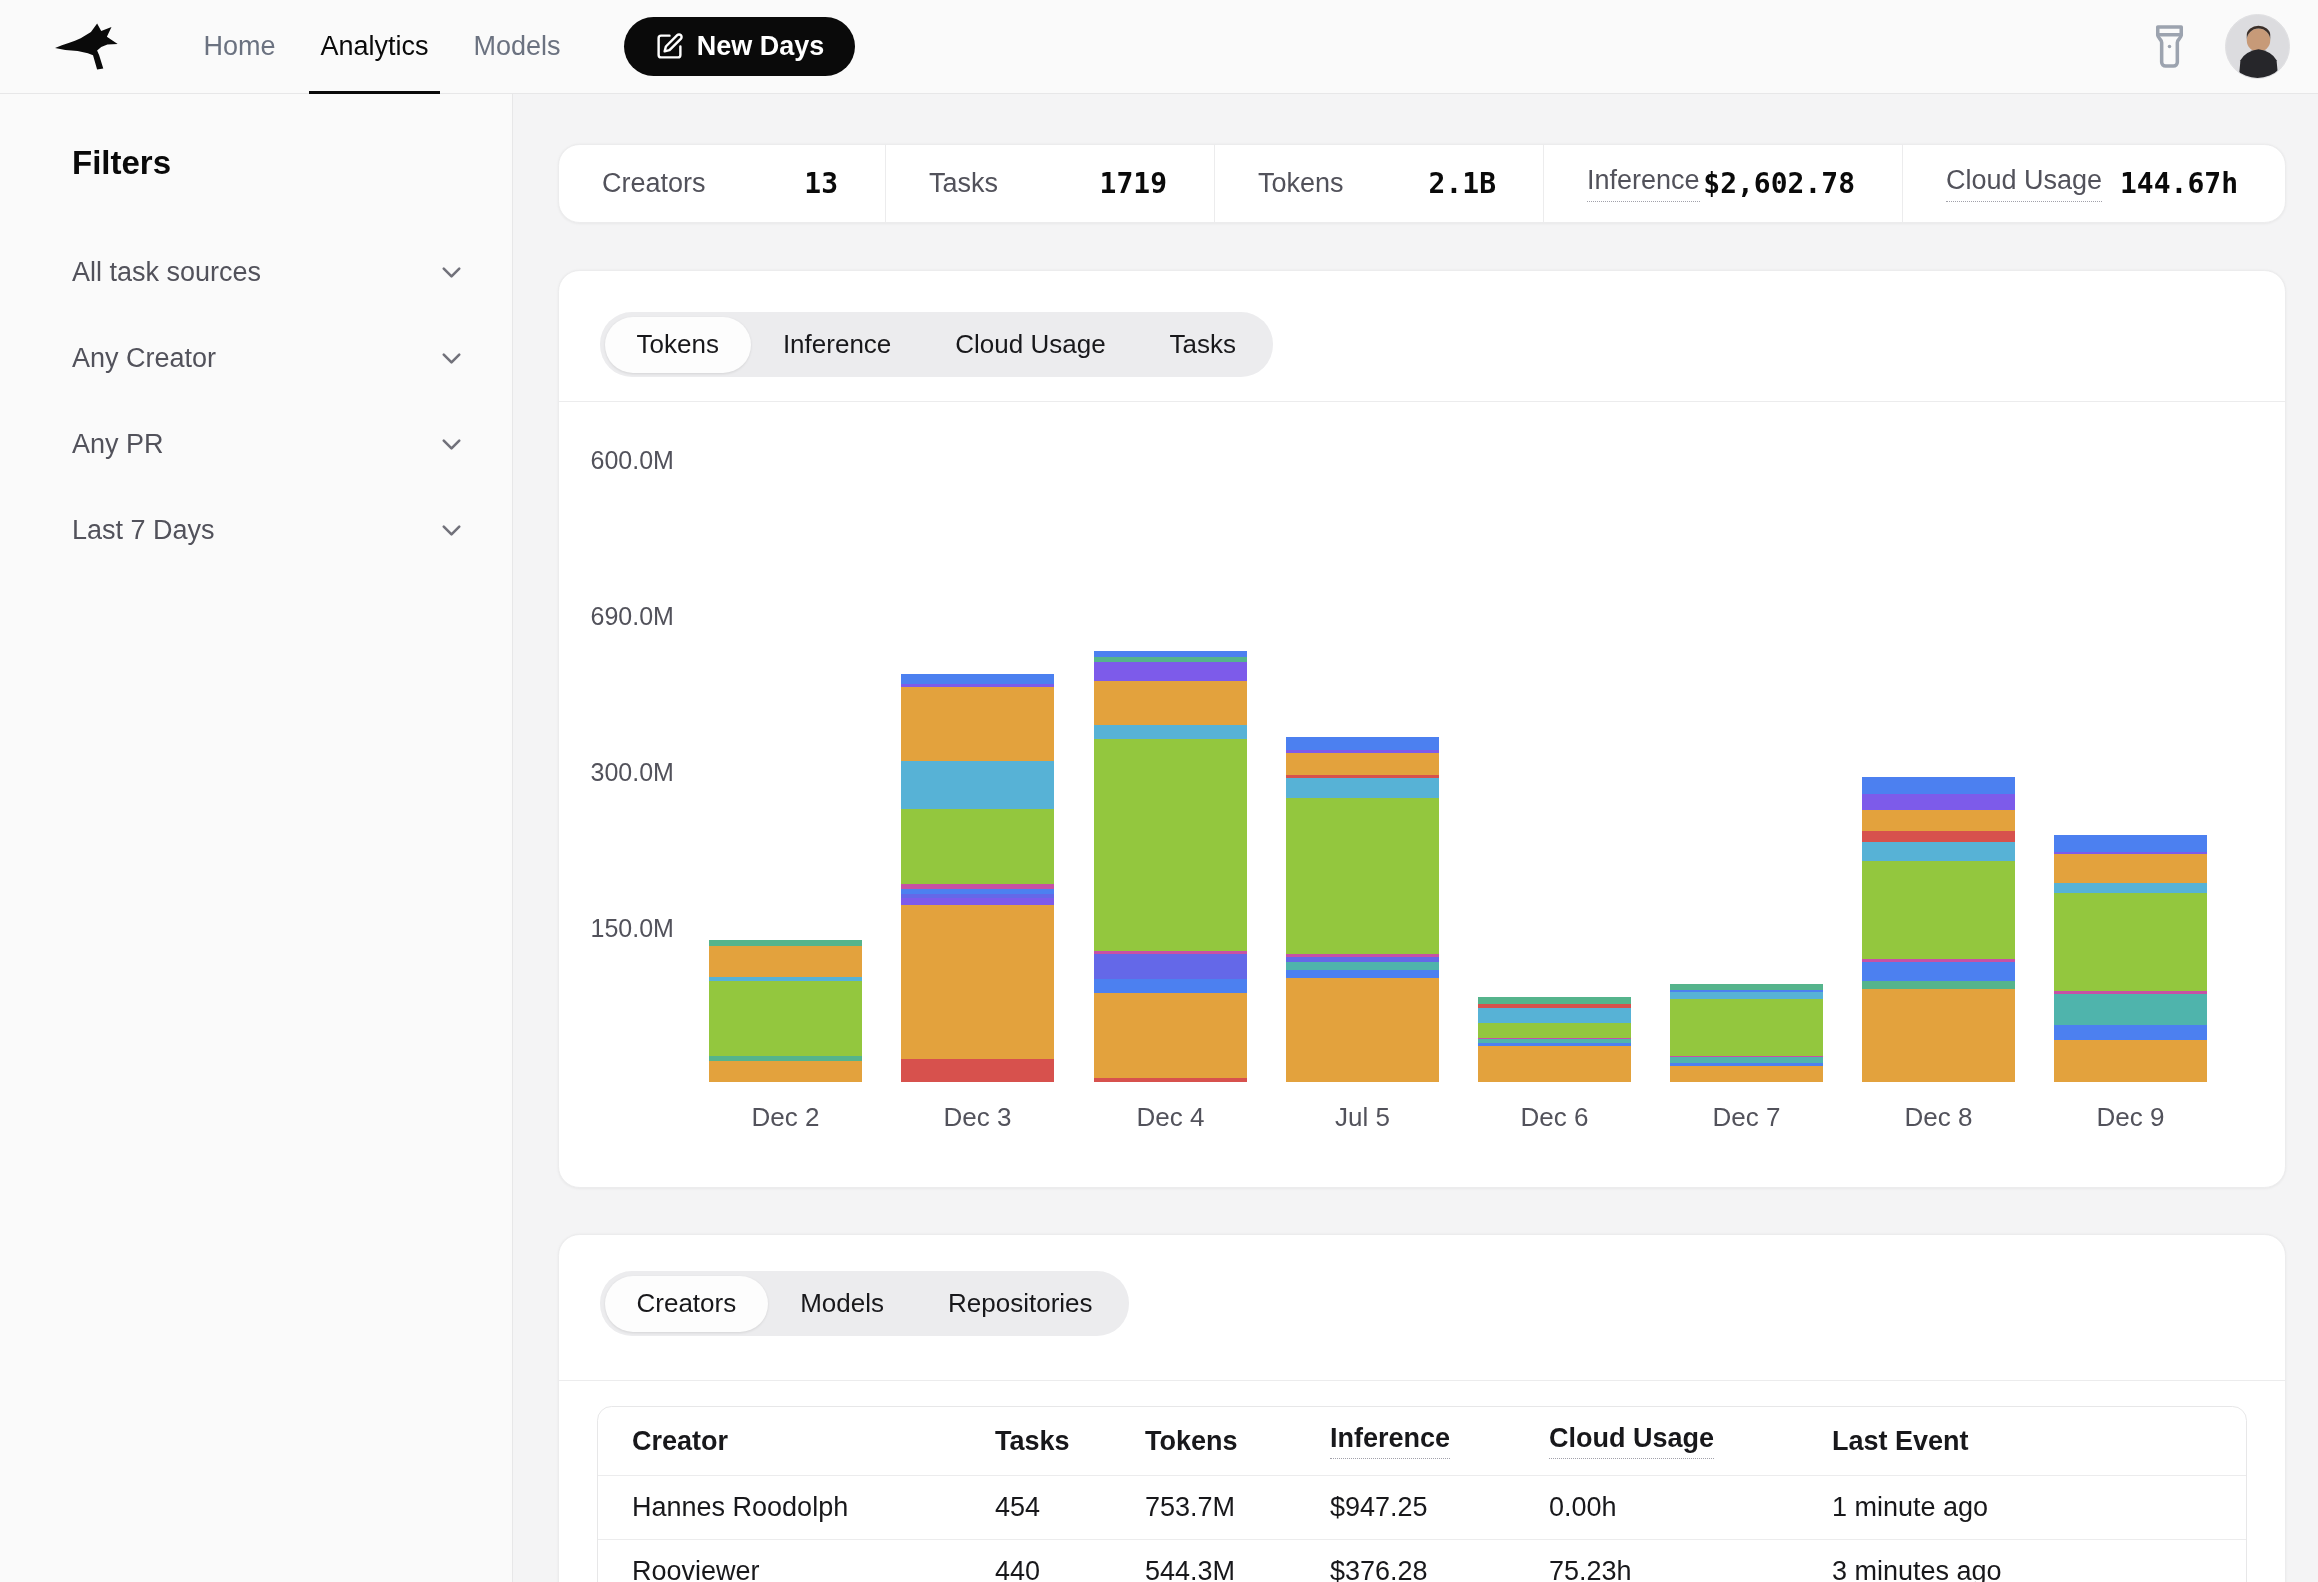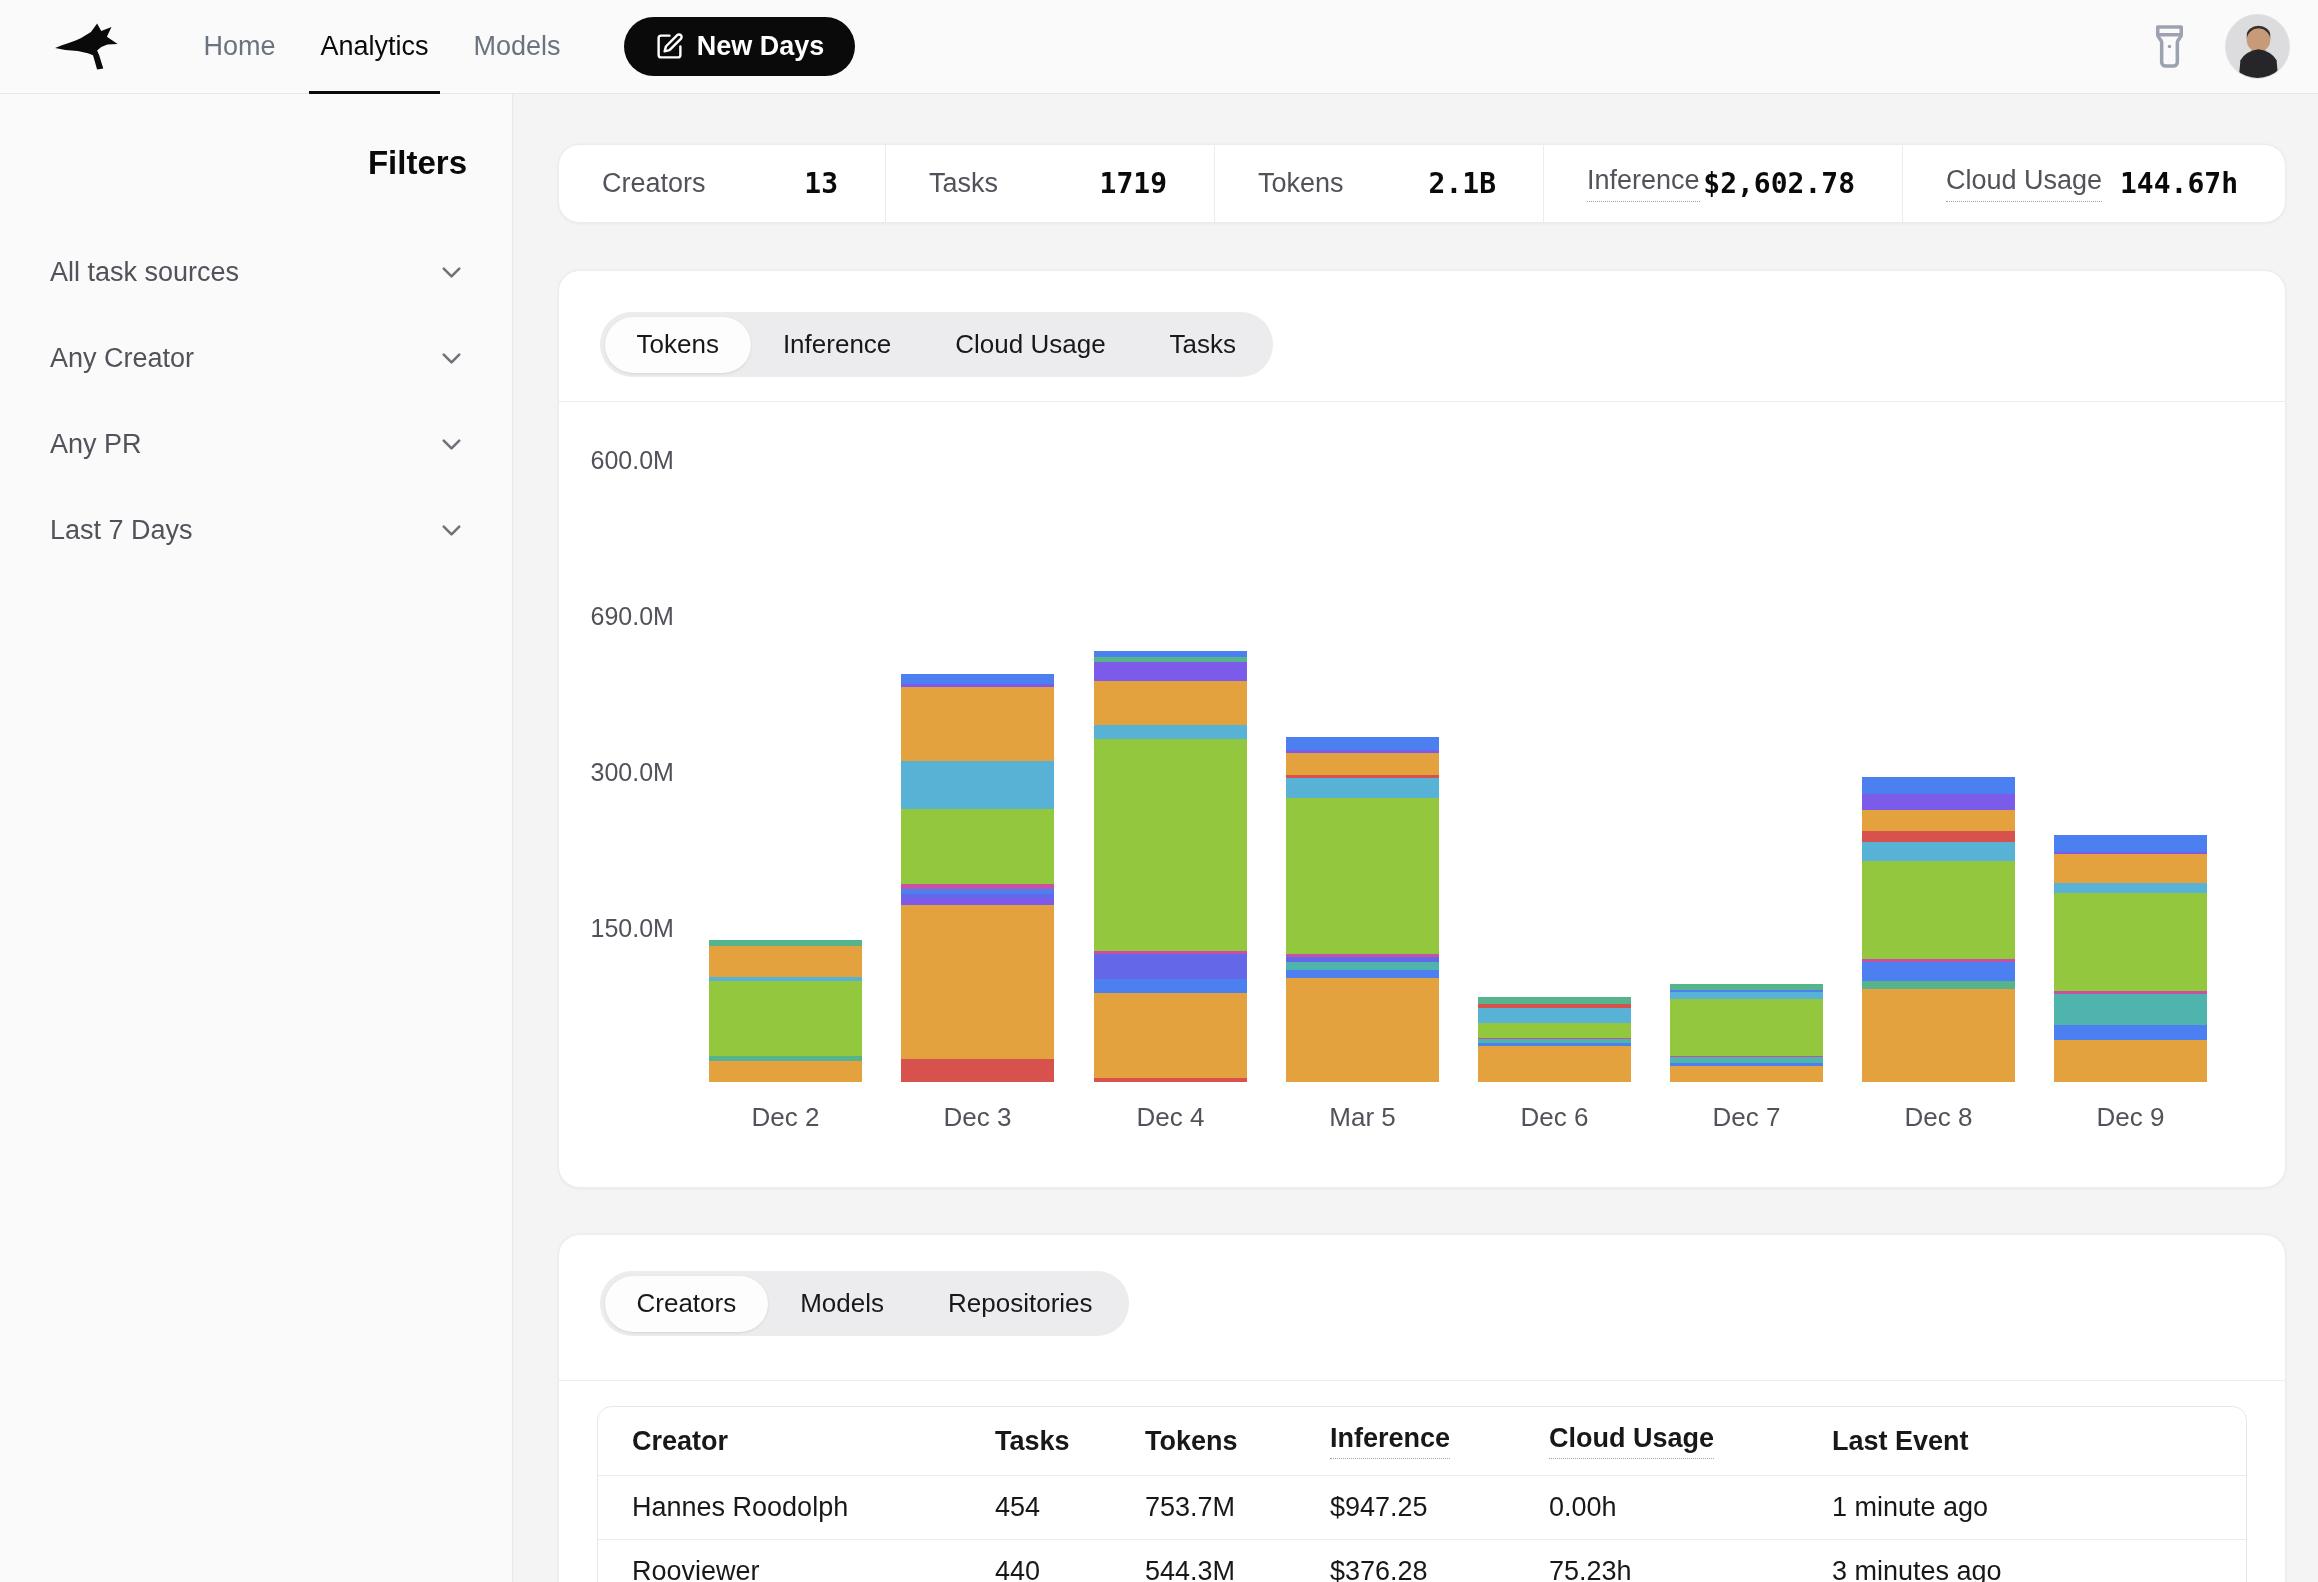--- a/index.html
+++ b/index.html
@@ -21,21 +21,21 @@
               color:#fff; border:none; display:flex; align-items:center; gap:12.6px;
               padding:0 31px; font-size:27px; font-weight:600;
               font-family:"Liberation Sans", sans-serif; cursor:pointer; }
   .nav-right { margin-left:auto; display:flex; align-items:center; gap:32px; }
   .flashlight { width:47px; height:47px; cursor:pointer; }
   .avatar { width:65px; height:65px; border-radius:50%; background:#e4e4e7;
             overflow:hidden; position:relative; cursor:pointer; border:0.9px solid #e0e0e2; }
 
   
   .sidebar { position:absolute; left:0; top:94px; width:513px; height:1489px;
-             background:#fafafa; border-right:0.9px solid #e7e7e8; padding:50px 45px 0 50px;text-align:right; }
+             background:#fafafa; border-right:0.9px solid #e7e7e8; padding:50px 45px 0 72px; }
   .sidebar h2 { font-size:33px; font-weight:700; color:#0a0a0a; margin-bottom:47px; }
   .filter-row { height:86px; display:flex; align-items:center; justify-content:space-between;
                 cursor:pointer; }
   .filter-row .flabel { font-size:27px; color:#52525b; }
   .chev { width:31px; height:31px; flex:0 0 auto; }
 
   
   .main { position:absolute; left:513px; top:94px; width:1806px; height:1489px; }
   .card { position:absolute; background:#fff; border:0.9px solid #ececed; border-radius:21.6px;
           box-shadow:0 0.9px 2.7px rgba(0,0,0,.05); }
@@ -236,21 +236,21 @@
           <div class="seg" style="height: 7.3px; background: rgb(79, 180, 172);"></div>
           <div class="seg" style="height: 5.2px; background: rgb(100, 104, 232);"></div>
           <div class="seg" style="height: 3.1px; background: rgb(199, 81, 165);"></div>
           <div class="seg" style="height: 156px; background: rgb(147, 199, 62);"></div>
           <div class="seg" style="height: 20px; background: rgb(87, 178, 214);"></div>
           <div class="seg" style="height: 3.1px; background: rgb(215, 81, 77);"></div>
           <div class="seg" style="height: 22px; background: rgb(227, 162, 61);"></div>
           <div class="seg" style="height: 3.1px; background: rgb(125, 91, 234);"></div>
           <div class="seg" style="height: 12.5px; background: rgb(76, 128, 240);"></div>
         </div>
-        <div class="xtick" style="left: 727px;">Mar 5</div>
+        <div class="xtick" style="left: 727px;">Jul 5</div>
         <div class="bar" style="left: 919px;">
           <div class="seg" style="height: 36px; background: rgb(227, 162, 61);"></div>
           <div class="seg" style="height: 3.1px; background: rgb(76, 128, 240);"></div>
           <div class="seg" style="height: 4.2px; background: rgb(79, 180, 172);"></div>
           <div class="seg" style="height: 1px; background: rgb(199, 81, 165);"></div>
           <div class="seg" style="height: 14.6px; background: rgb(147, 199, 62);"></div>
           <div class="seg" style="height: 15.6px; background: rgb(87, 178, 214);"></div>
           <div class="seg" style="height: 3.1px; background: rgb(215, 81, 77);"></div>
           <div class="seg" style="height: 7.3px; background: rgb(85, 180, 140);"></div>
         </div>

